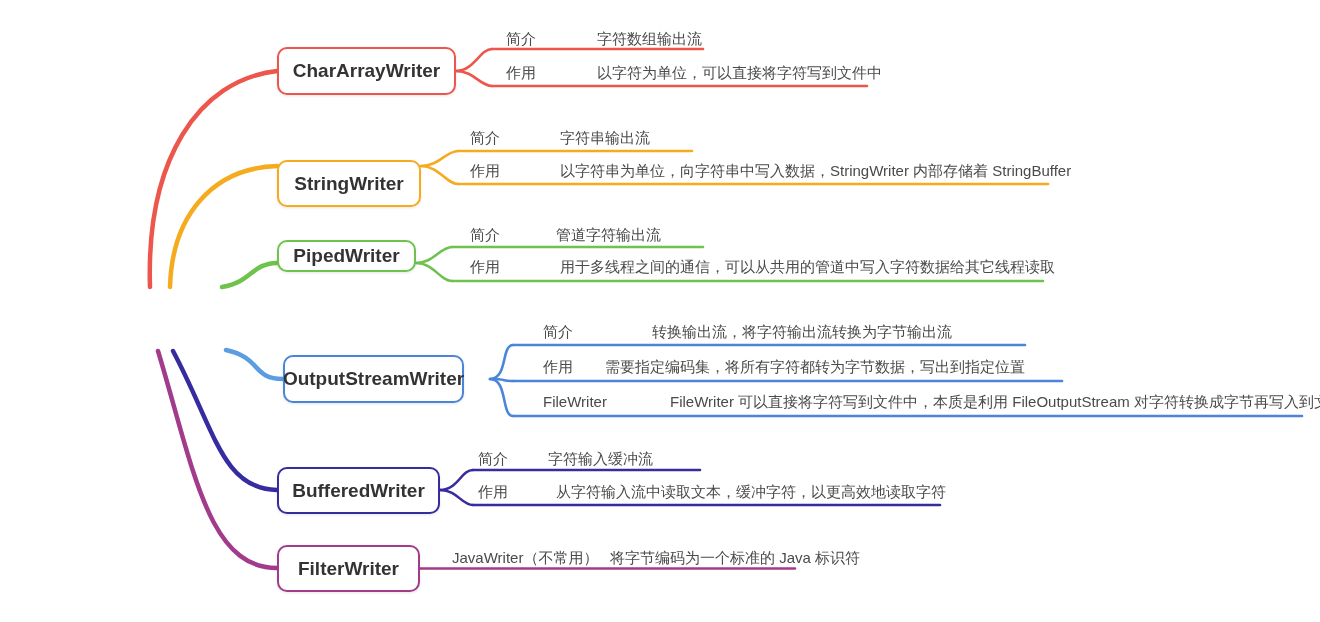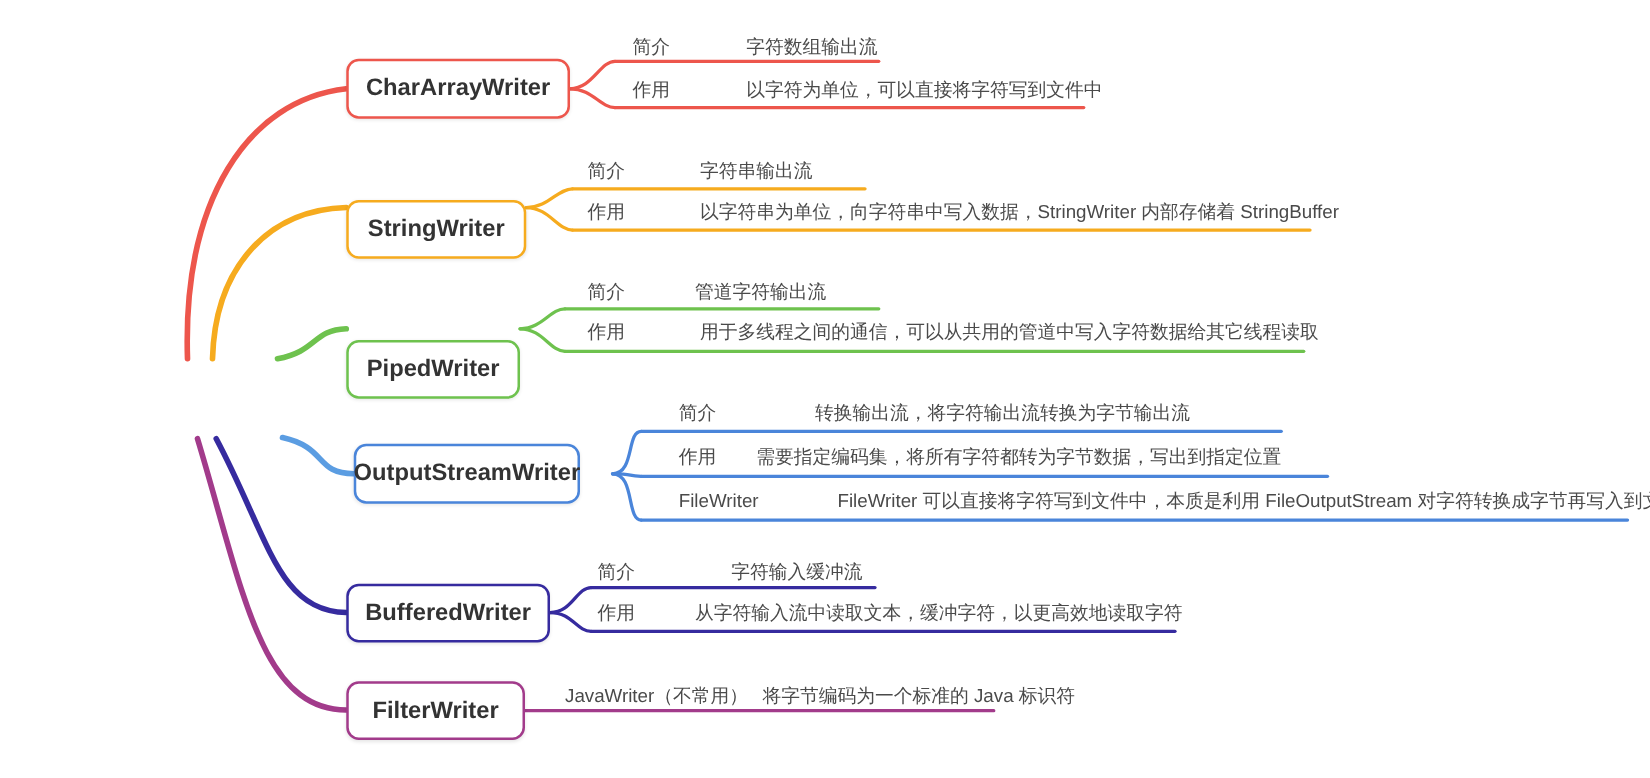--- a/index.html
+++ b/index.html
@@ -81,41 +81,41 @@
       <span class="row-text" style="left: 597px; top: 38px;">字符数组输出流</span>
       <span class="row-text" style="left: 506px; top: 72px;">作用</span>
       <span class="row-text" style="left: 597px; top: 72px;">以字符为单位，可以直接将字符写到文件中</span>
       <div class="node branch" style="left: 277px; top: 160px; width: 144px; height: 47px; border-color: rgb(246, 171, 30);">
         <span>StringWriter</span>
       </div>
       <span class="row-text" style="left: 470px; top: 137px;">简介</span>
       <span class="row-text" style="left: 560px; top: 137px;">字符串输出流</span>
       <span class="row-text" style="left: 470px; top: 170px;">作用</span>
       <span class="row-text" style="left: 560px; top: 170px;">以字符串为单位，向字符串中写入数据，StringWriter 内部存储着 StringBuffer</span>
-      <div class="node branch" style="left: 277px; top: 240px; width: 139px; height: 47px; border-color: rgb(110, 194, 78); margin-top: 32px;">
+      <div class="node branch" style="left: 277px; top: 240px; width: 139px; height: 32px; border-color: rgb(110, 194, 78);">
         <span>PipedWriter</span>
       </div>
       <span class="row-text" style="left: 470px; top: 234px;">简介</span>
       <span class="row-text" style="left: 556px; top: 234px;">管道字符输出流</span>
       <span class="row-text" style="left: 470px; top: 266px;">作用</span>
       <span class="row-text" style="left: 560px; top: 266px;">用于多线程之间的通信，可以从共用的管道中写入字符数据给其它线程读取</span>
       <div class="node branch" style="left: 283px; top: 355px; width: 181px; height: 48px; border-color: rgb(74, 133, 218);">
         <span>OutputStreamWriter</span>
       </div>
       <span class="row-text" style="left: 543px; top: 331px;">简介</span>
       <span class="row-text" style="left: 652px; top: 331px;">转换输出流，将字符输出流转换为字节输出流</span>
       <span class="row-text" style="left: 543px; top: 366px;">作用</span>
       <span class="row-text" style="left: 605px; top: 366px;">需要指定编码集，将所有字符都转为字节数据，写出到指定位置</span>
       <span class="row-text" style="left: 543px; top: 401px;">FileWriter</span>
       <span class="row-text" style="left: 670px; top: 401px;">FileWriter 可以直接将字符写到文件中，本质是利用 FileOutputStream 对字符转换成字节再写入到文件中</span>
       <div class="node branch" style="left: 277px; top: 467px; width: 163px; height: 47px; border-color: rgb(54, 43, 159);">
         <span>BufferedWriter</span>
       </div>
       <span class="row-text" style="left: 478px; top: 458px;">简介</span>
-      <span class="row-text" style="left: 585px; top: 458px;">字符输入缓冲流</span>
+      <span class="row-text" style="left: 548px; top: 458px;">字符输入缓冲流</span>
       <span class="row-text" style="left: 478px; top: 491px;">作用</span>
       <span class="row-text" style="left: 556px; top: 491px;">从字符输入流中读取文本，缓冲字符，以更高效地读取字符</span>
       <div class="node branch" style="left: 277px; top: 545px; width: 143px; height: 47px; border-color: rgb(162, 59, 139);">
         <span>FilterWriter</span>
       </div>
       <span class="row-text" style="left: 452px; top: 557px;">JavaWriter（不常用）</span>
       <span class="row-text" style="left: 610px; top: 557px;">将字节编码为一个标准的 Java 标识符</span>
     </div>
 </div>
 

